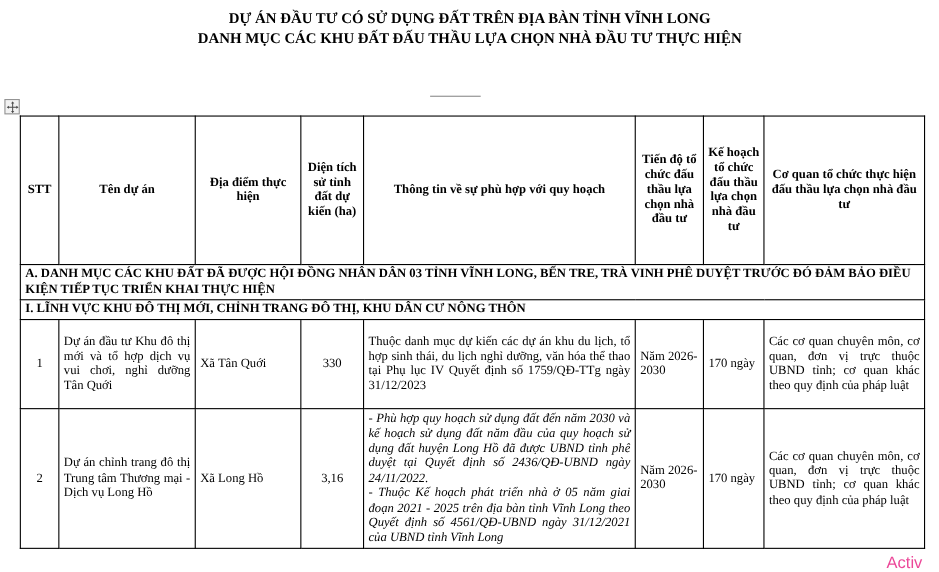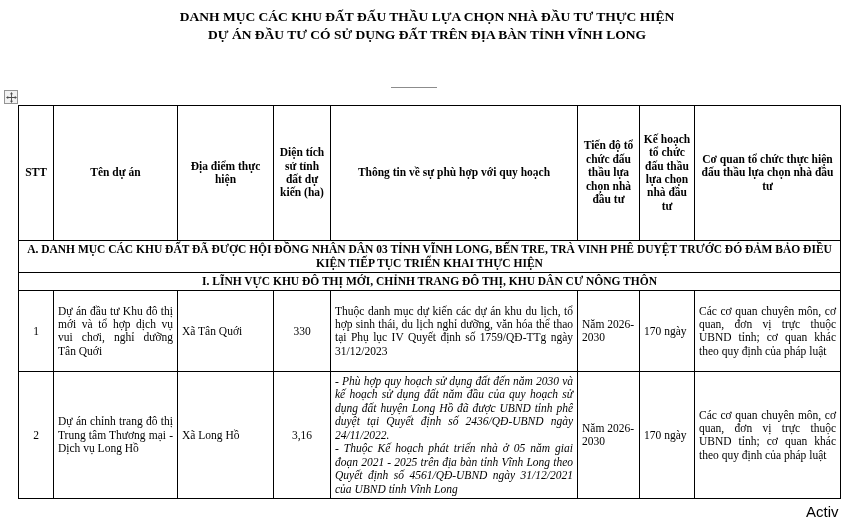--- a/index.html
+++ b/index.html
@@ -48,39 +48,39 @@
   .doc-table th {
     font-weight: bold;
     text-align: center;
     padding: 2px 2px;
   }
   tr.hdr       { height: 135px; }
   tr.section-a { height: 32px; }
   tr.section-i { height: 18px; }
   tr.row1      { height: 81px; }
   tr.row2      { height: 127px; }
-  td.section-cell { font-weight: bold; text-align: center; vertical-align: middle; }
+  td.section-cell { font-weight: bold; text-align: left; vertical-align: middle; }
   .ta-c { text-align: center; }
   .ta-j { text-align: justify; }
   .ta-l { text-align: left; }
   .pre-line { white-space: pre-line; font-style: italic; }
   .watermark {
     position: absolute; left: 806px; top: 503px;
-    color: #000000;
+    color: #ec4899;
     font-family: "Liberation Sans", sans-serif;
     font-size: 15px;
     white-space: nowrap;
   }
 </style>
 </head>
 <body>
 
 <div class="titles">
+  <div class="title-line">DỰ ÁN ĐẦU TƯ CÓ SỬ DỤNG ĐẤT TRÊN ĐỊA BÀN TỈNH VĨNH LONG</div>
   <div class="title-line">DANH MỤC CÁC KHU ĐẤT ĐẤU THẦU LỰA CHỌN NHÀ ĐẦU TƯ THỰC HIỆN</div>
-  <div class="title-line">DỰ ÁN ĐẦU TƯ CÓ SỬ DỤNG ĐẤT TRÊN ĐỊA BÀN TỈNH VĨNH LONG</div>
 </div>
 <div class="sep"></div>
 
 <div class="move-handle">
   <span style="display:flex;">
     <svg width="11" height="11" viewBox="0 0 24 24">
       <path d="M12 0 L15.2 4.8 H13 V10.8 H19.2 V8.8 L24 12 L19.2 15.2 V13.2 H13 V19.2 H15.2 L12 24 L8.8 19.2 H11 V13.2 H4.8 V15.2 L0 12 L4.8 8.8 V10.8 H11 V4.8 H8.8 Z" fill="#4d4d4d"></path>
     </svg>
   </span>
 </div>

